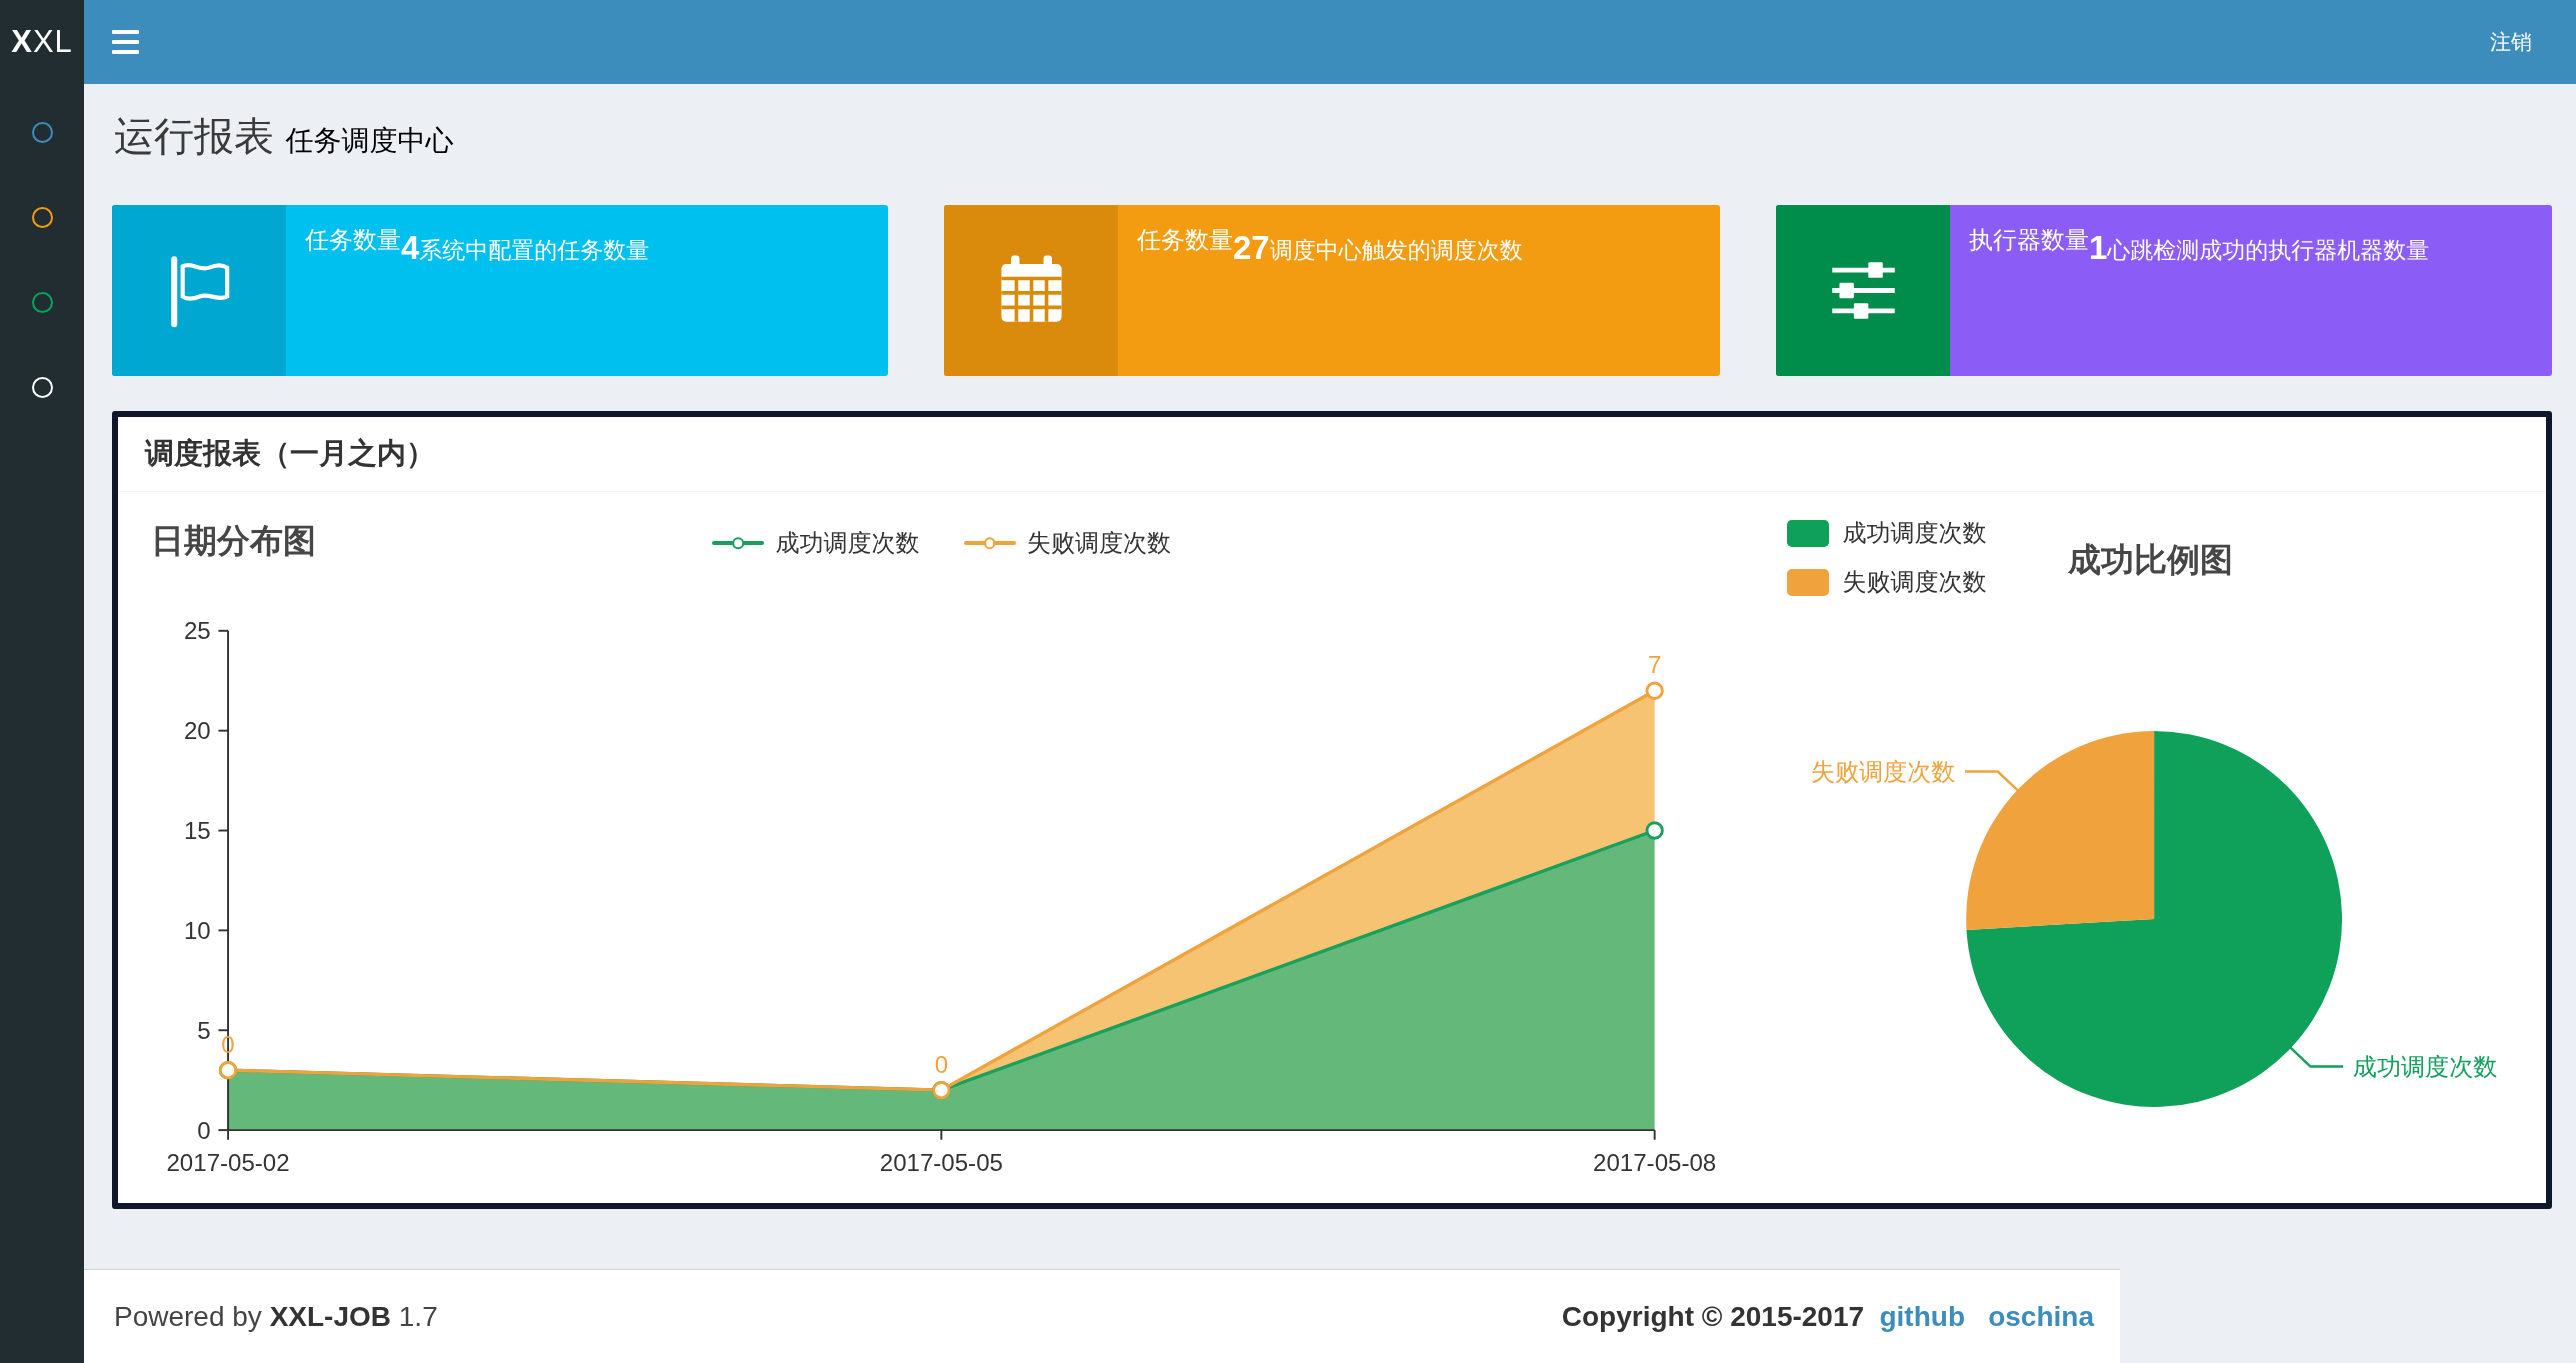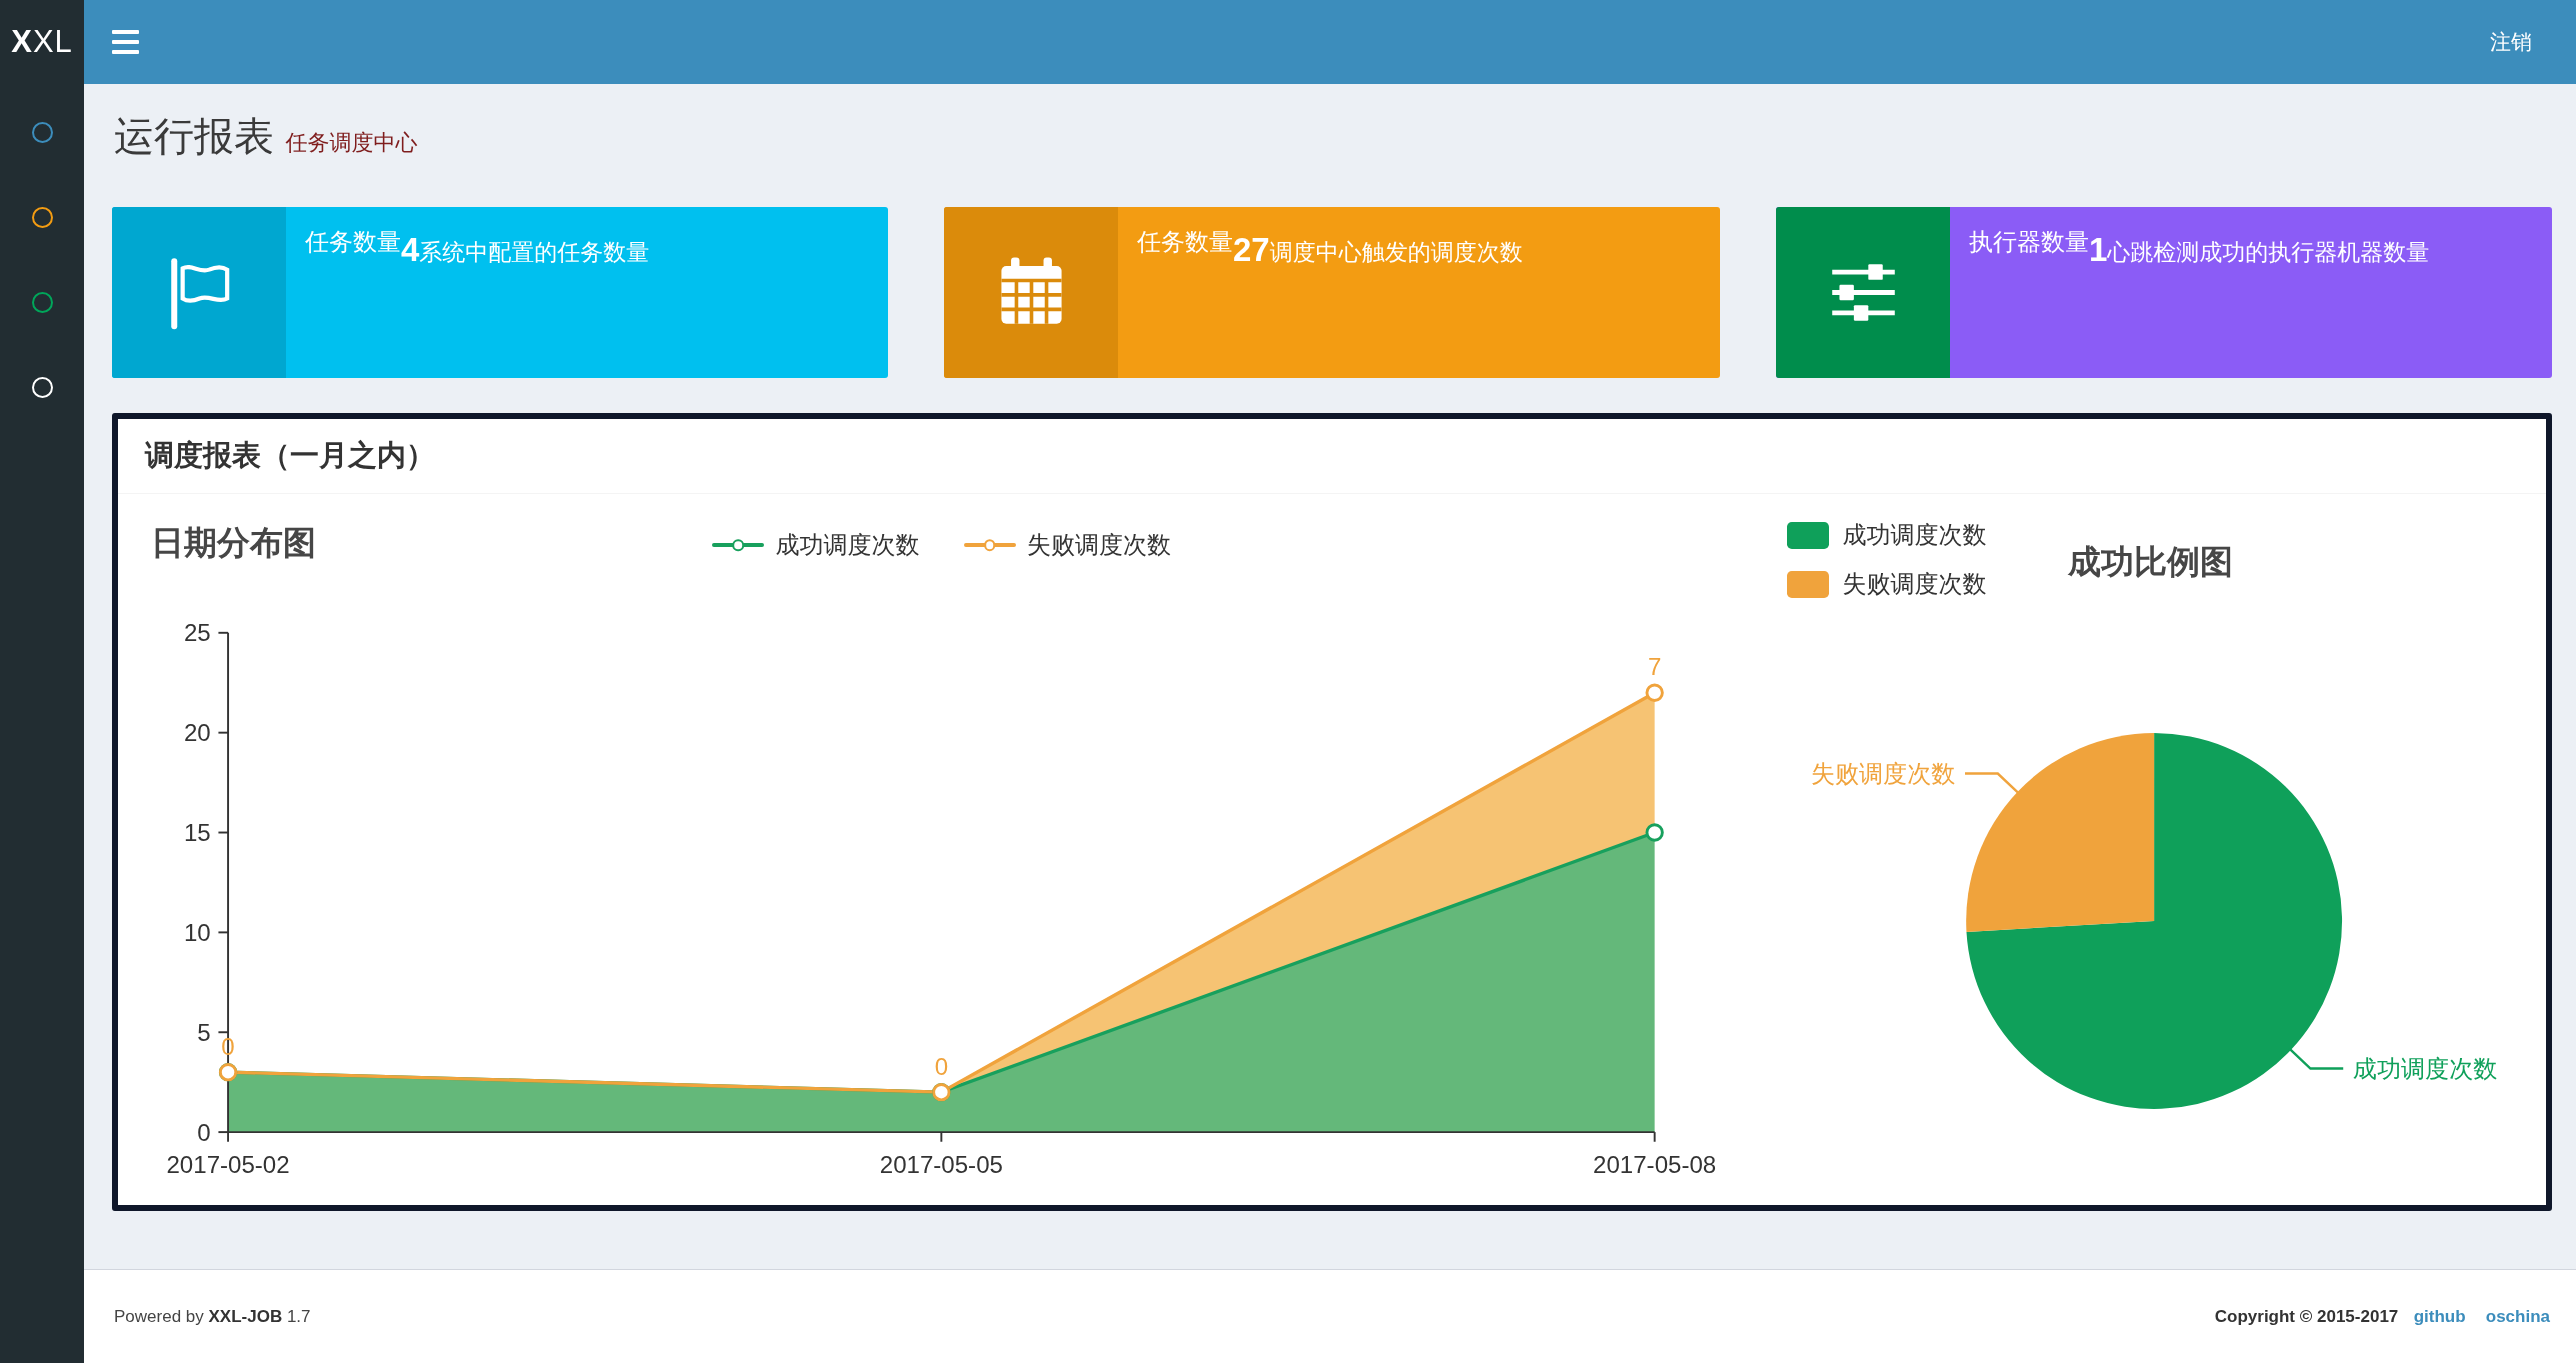--- a/index.html
+++ b/index.html
@@ -18,21 +18,21 @@
   
   .sidebar { position:absolute; left:0; top:84px; width:84px; height:1279px; background:var(--sidebar-bg,#222d32); }
   .side-item { display:flex; align-items:center; justify-content:center; height:85px; cursor:pointer; }
   .sidebar .side-item:first-child { margin-top:5.8px; }
   .ring { width:21px; height:21px; border-radius:50%; border:2.9px solid #fff; }
 
   
   .content { position:absolute; left:84px; top:84px; width:2492px; height:1185px; background:var(--content-bg,#ecf0f5); overflow:hidden; }
   .content-header { padding:29px 24px 0 30px; }
   .content-header h1 { font-size:40px; line-height:46px; font-weight:400; color:#3a3a3a; }
-  .content-header small { font-size:22px; color:#7f1d1d; margin-left:11.6px; font-weight:400; }
+  .content-header small { font-size:28px; color:#000000; margin-left:11.6px; font-weight:400; }
 
   .info-row { display:flex; gap:56px; padding:41px 24px 0 28px; }
   .info-box { flex:1; height:171px; display:flex; color:#fff; border-radius:2.9px; overflow:hidden; }
   .info-icon { width:174px; display:flex; align-items:center; justify-content:center; }
   .info-text { flex:1; padding:15.4px 29px 0 19px; display:flex; }
   .info-title { font-size:24px; margin-top:3.9px; }
   .info-value { font-size:33px; font-weight:700; margin-top:8.7px; }
   .info-divider { height:1.9px; background:rgba(255,255,255,0.65); margin-top:12.5px; }
   .info-desc { font-size:23px; margin-top:14.5px; }
 
@@ -52,21 +52,21 @@
 
   .pie-legend { position:absolute; left:1669px; top:25px; display:flex; flex-direction:column; gap:17.4px; }
   .pie-legend .legend-item { gap:13.5px; }
   .pie-legend .sq { width:42px; height:27px; border-radius:4.8px; }
 
   svg.chart { position:absolute; top:0; }
   #lineSvg { left:0; width:1639px; height:721px; }
   #pieSvg  { left:1639px; width:800px; height:721px; }
 
   
-  .footer { position:absolute; left:84px; bottom:0; width:2492px; height:94px; background:#fff; border-top:1px solid var(--footer-border,#d2d6de); display:flex; align-items:center; justify-content:space-between; padding:0 26px 0 30px; font-size:17px; color:#444; }
+  .footer { position:absolute; left:84px; bottom:0; width:2036px; height:94px; background:#fff; border-top:1px solid var(--footer-border,#d2d6de); display:flex; align-items:center; justify-content:space-between; padding:0 26px 0 30px; font-size:28px; color:#444; }
   .footer b { color:#333; }
   .footer .links a { color:var(--link-color,#3c8dbc); font-weight:700; margin-left:15.4px; cursor:pointer; text-decoration:none; }
   .footer .right { display:flex; align-items:center;margin-left:32px; }
 </style>
 </head>
 <body>
 
 <div class="app">
 
   <header class="navbar">

